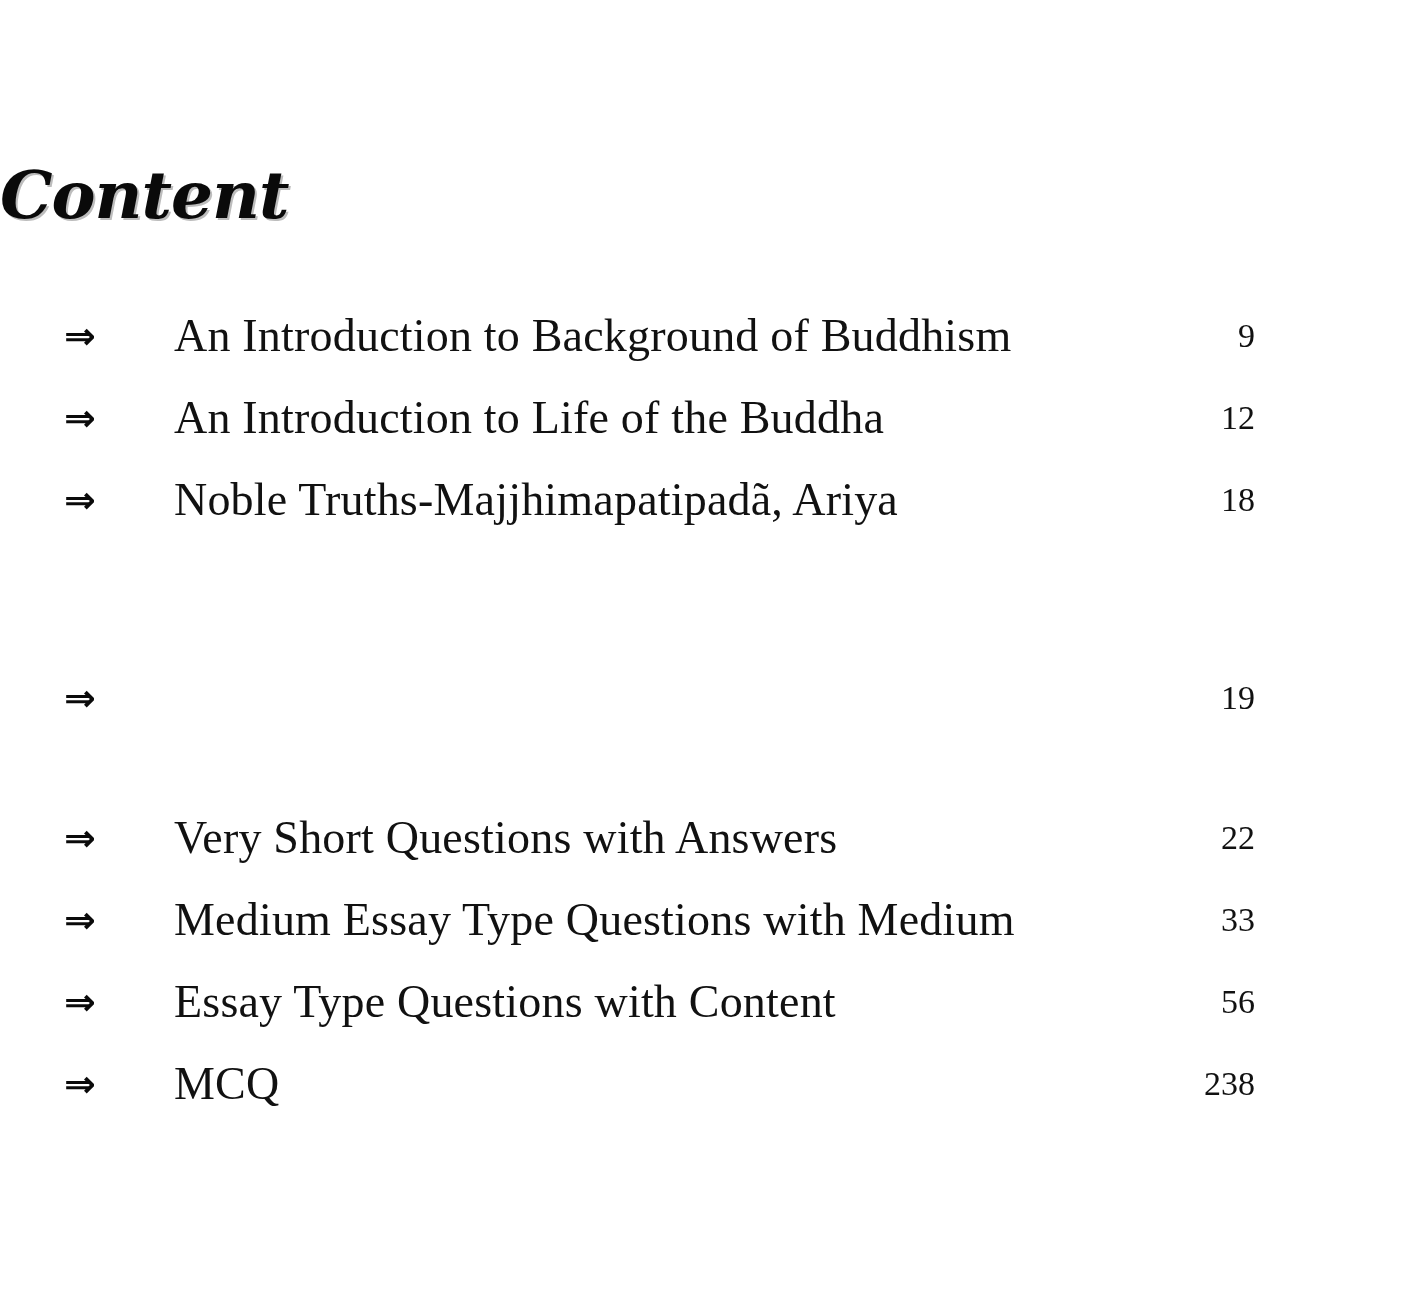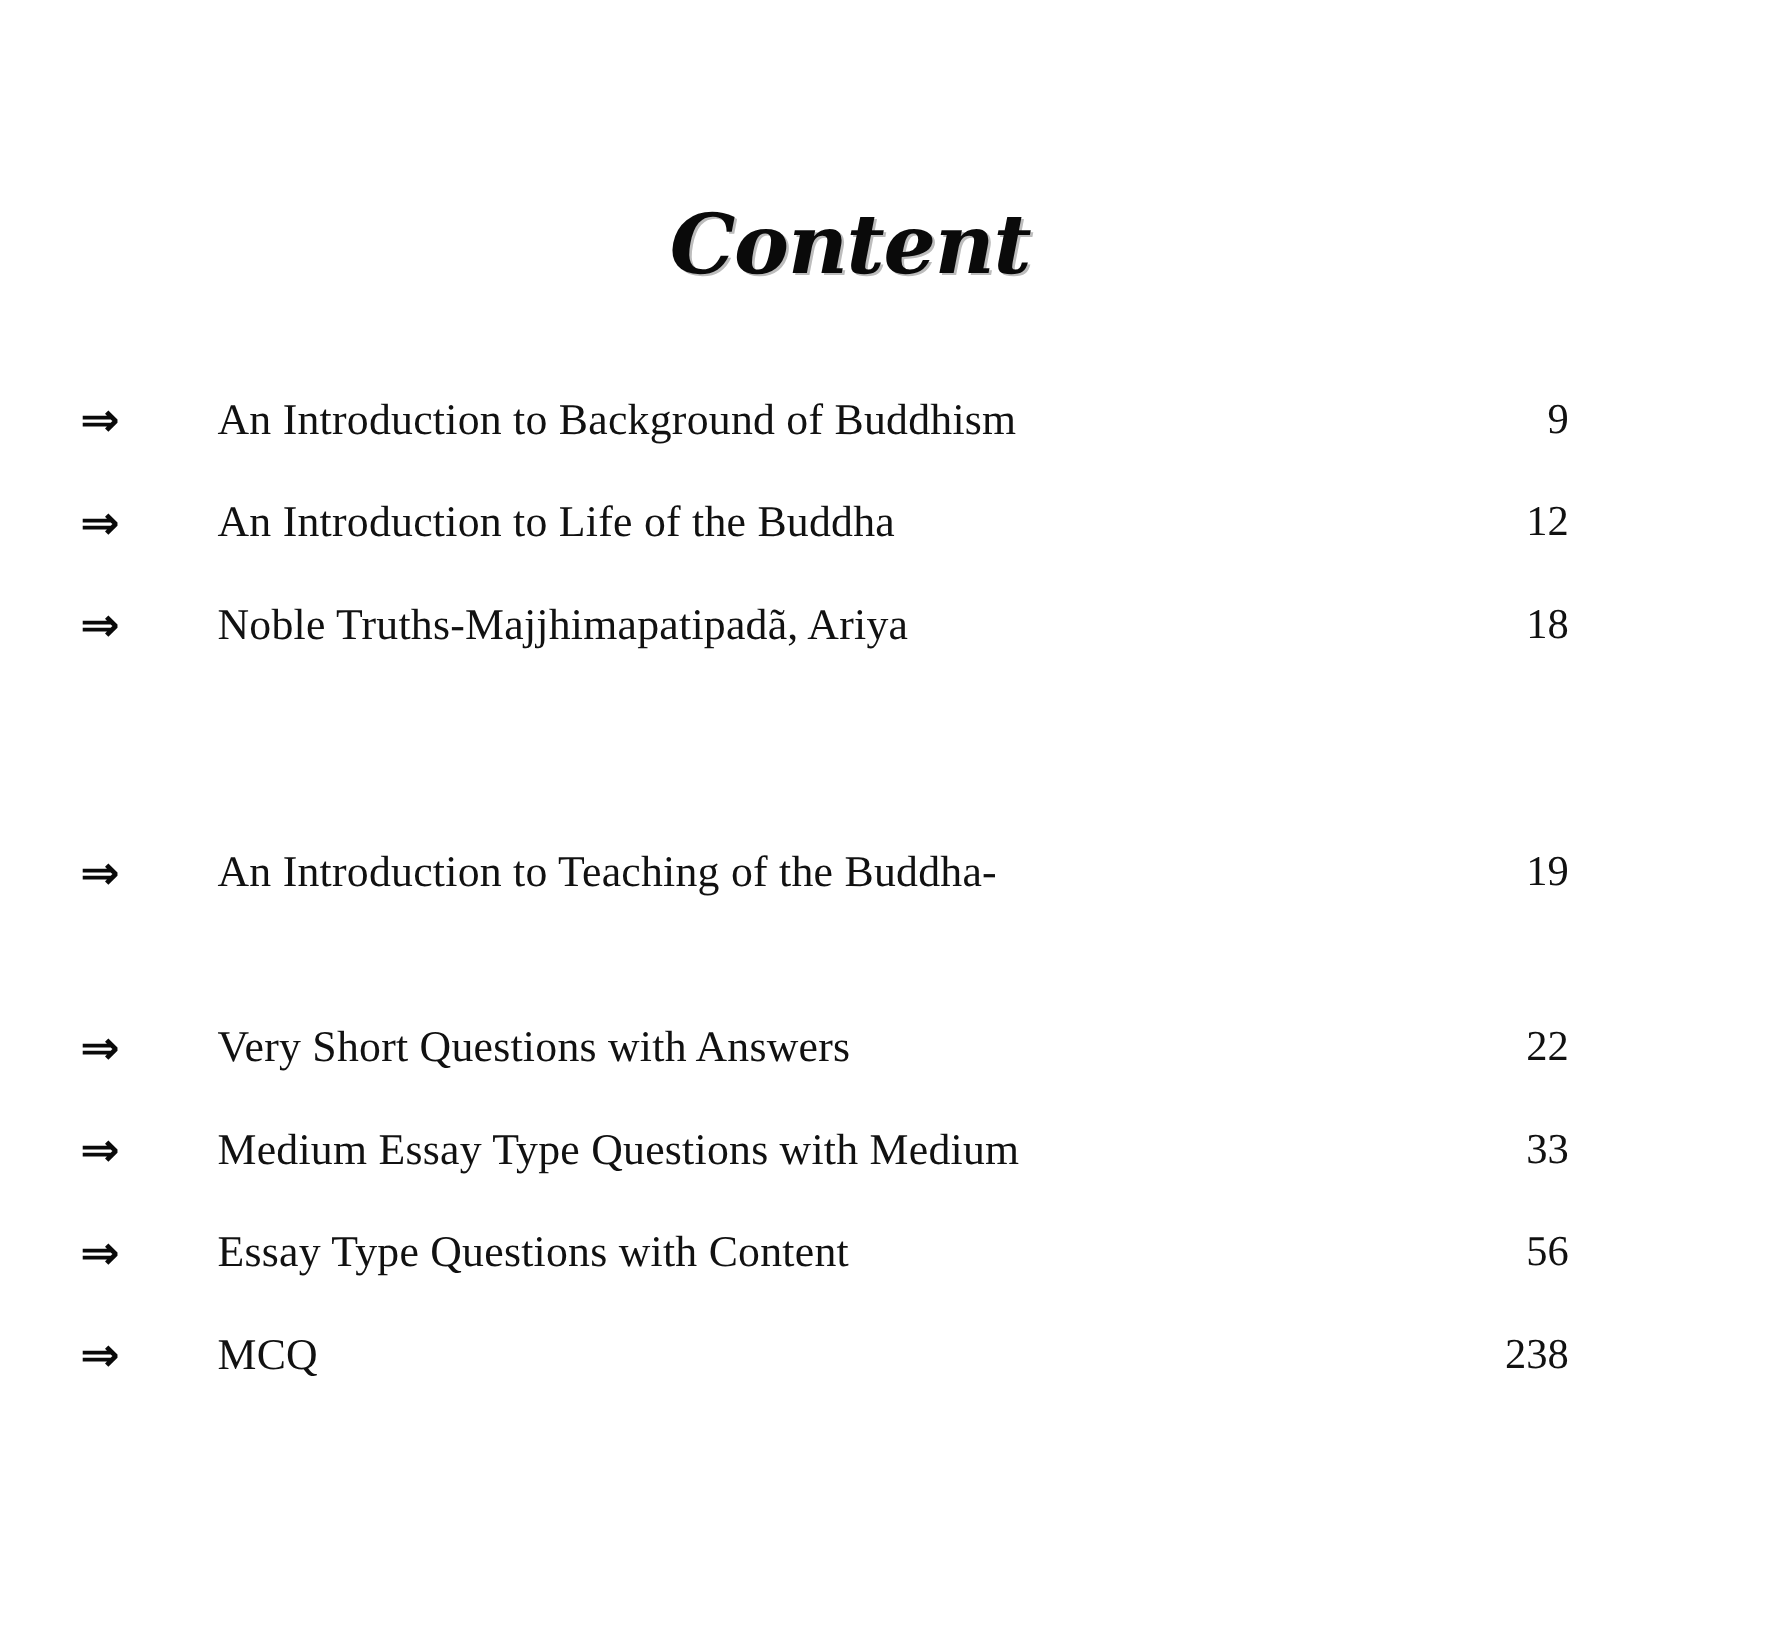--- a/index.html
+++ b/index.html
@@ -13,21 +13,20 @@
       position: relative;
       overflow: hidden;
       color: #111111;
       font-family: "Liberation Serif", "DejaVu Serif", serif;
     }
     .page-title {
       position: absolute;
       left: 0;
       width: 1360px;
       top: 112px;
-      text-align: center;
       font-family: "DejaVu Serif", "Liberation Serif", serif;
       font-style: italic;
       font-weight: bold;
       font-size: 66px;
       letter-spacing: -1px;
       color: #0a0a0a;
       text-shadow: 2px 2px 0 #bdbdbd;
     }
     .toc-entry {
       position: absolute;
@@ -41,21 +40,21 @@
       font-family: "DejaVu Sans", sans-serif;
       font-weight: bold;
       font-size: 38px;
       line-height: 48px;
       color: #0a0a0a;
     }
     .toc-text {
       position: absolute;
       left: 174px;
       top: 0;
-      font-size: 35px;
+      font-size: 46px;
       line-height: 58px;
       letter-spacing: 0.2px;
       color: #111111;
       white-space: nowrap;
     }
     .toc-line {
       display: block;
       height: 58px;
     }
     .toc-page {
@@ -96,21 +95,20 @@
     <span class="toc-arrow">⇒</span>
     <div class="toc-text">
       <span class="toc-line">Noble Truths-Majjhimapatipadã, Ariya</span>
     </div>
     <span class="toc-page">18</span>
   </div>
 
   <div class="toc-entry" style="top:680px;">
     <span class="toc-arrow">⇒</span>
     <div class="toc-text">
-      <span class="toc-line">An Introduction to Teaching of  the Buddha-</span>
     </div>
     <span class="toc-page">19</span>
   </div>
 
   <div class="toc-entry" style="top:820px;">
     <span class="toc-arrow">⇒</span>
     <div class="toc-text">
       <span class="toc-line">Very Short Questions with Answers</span>
     </div>
     <span class="toc-page">22</span>

